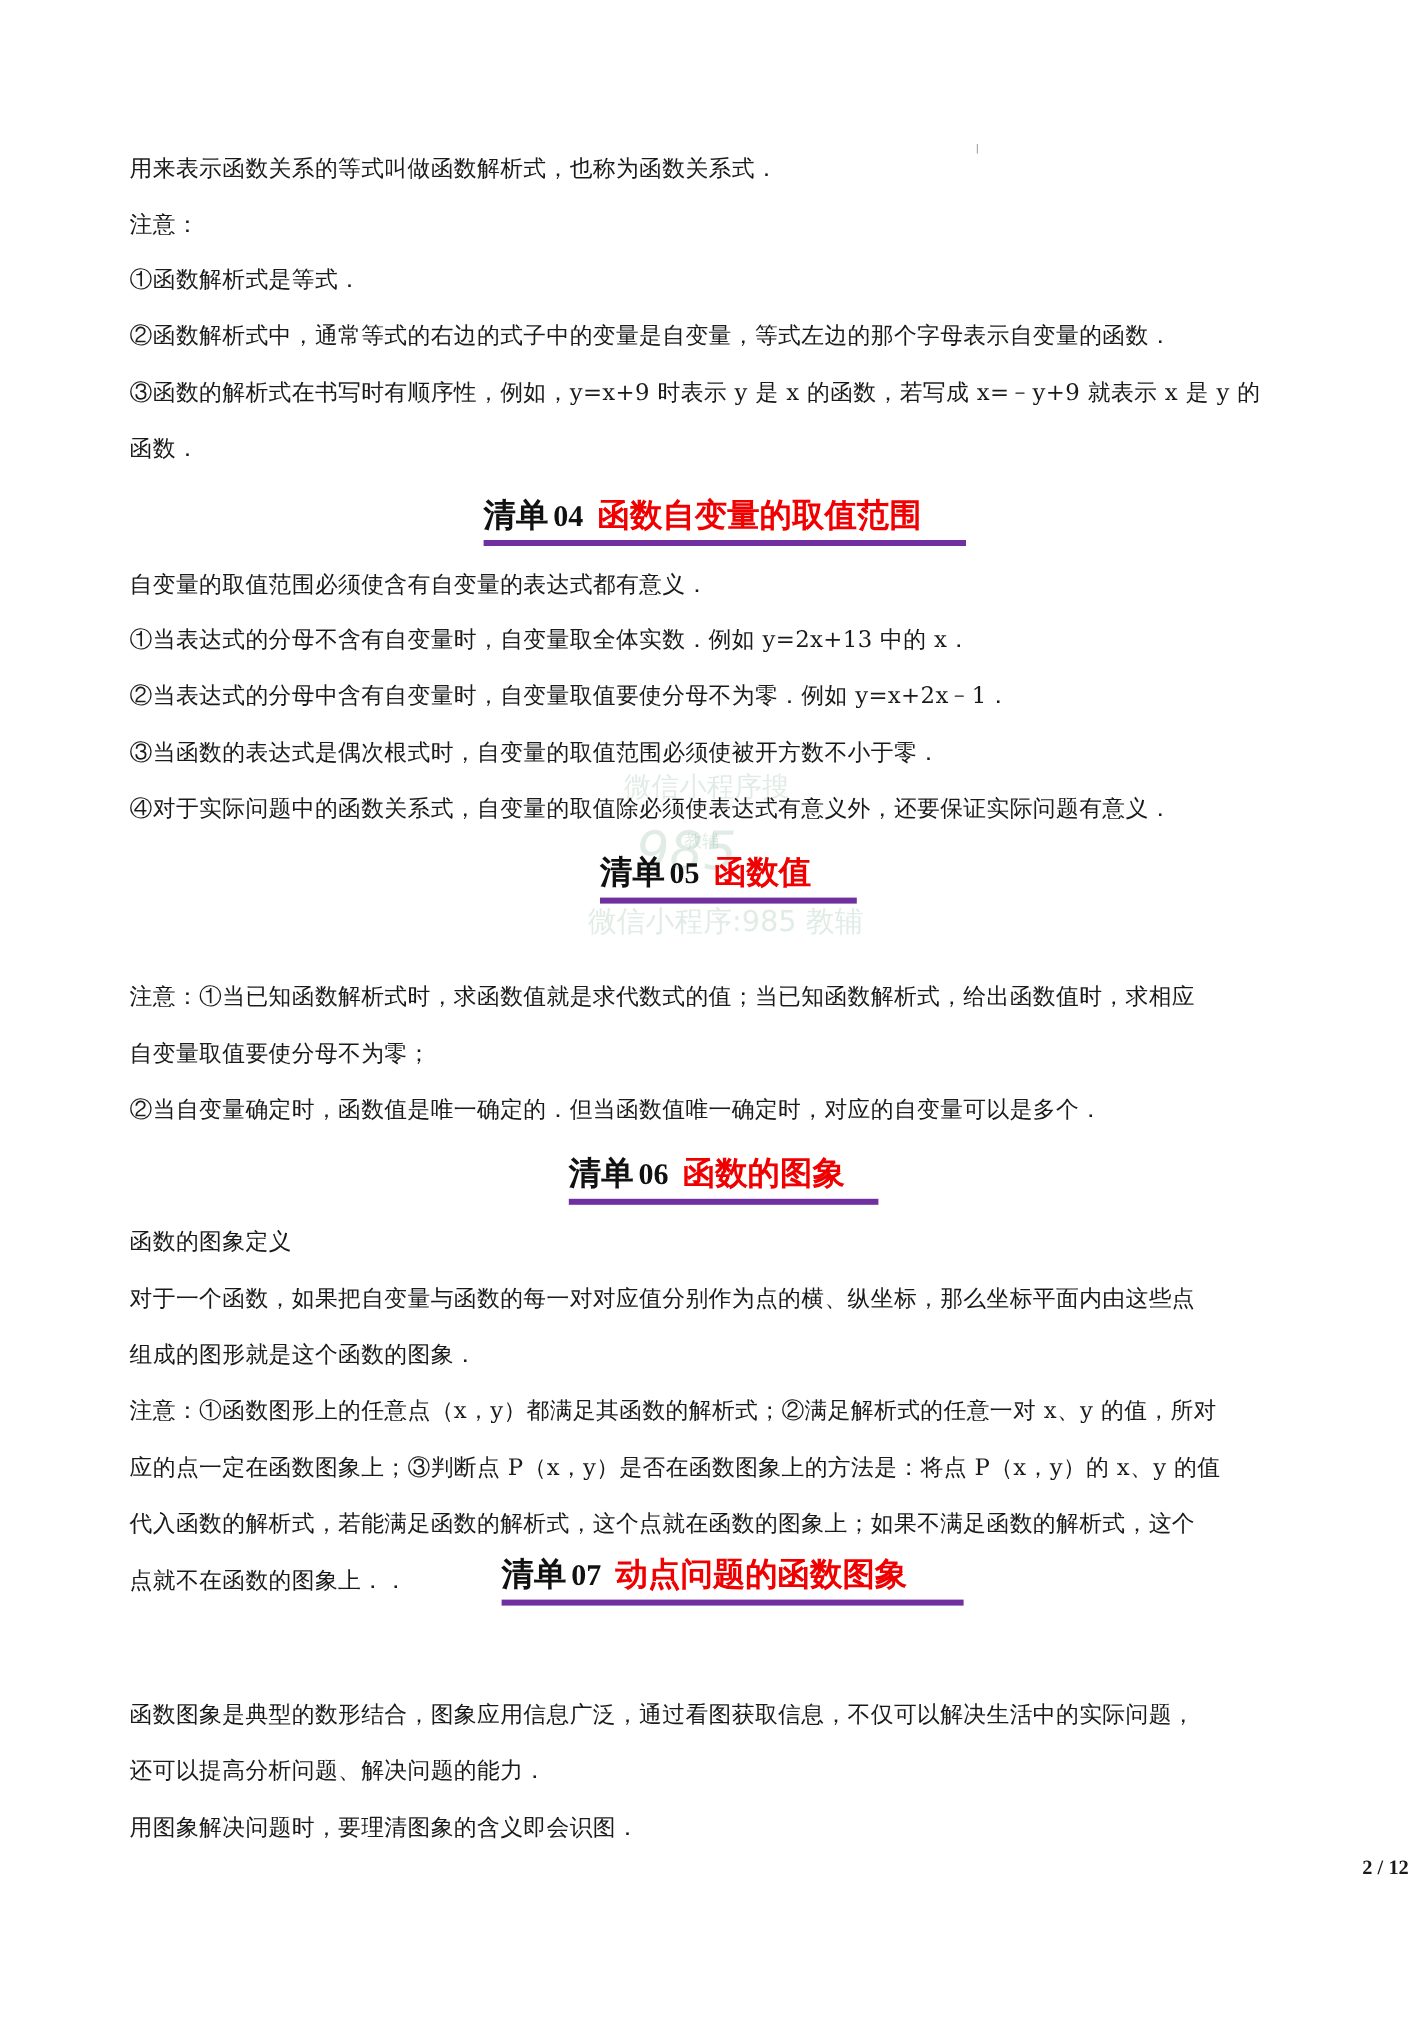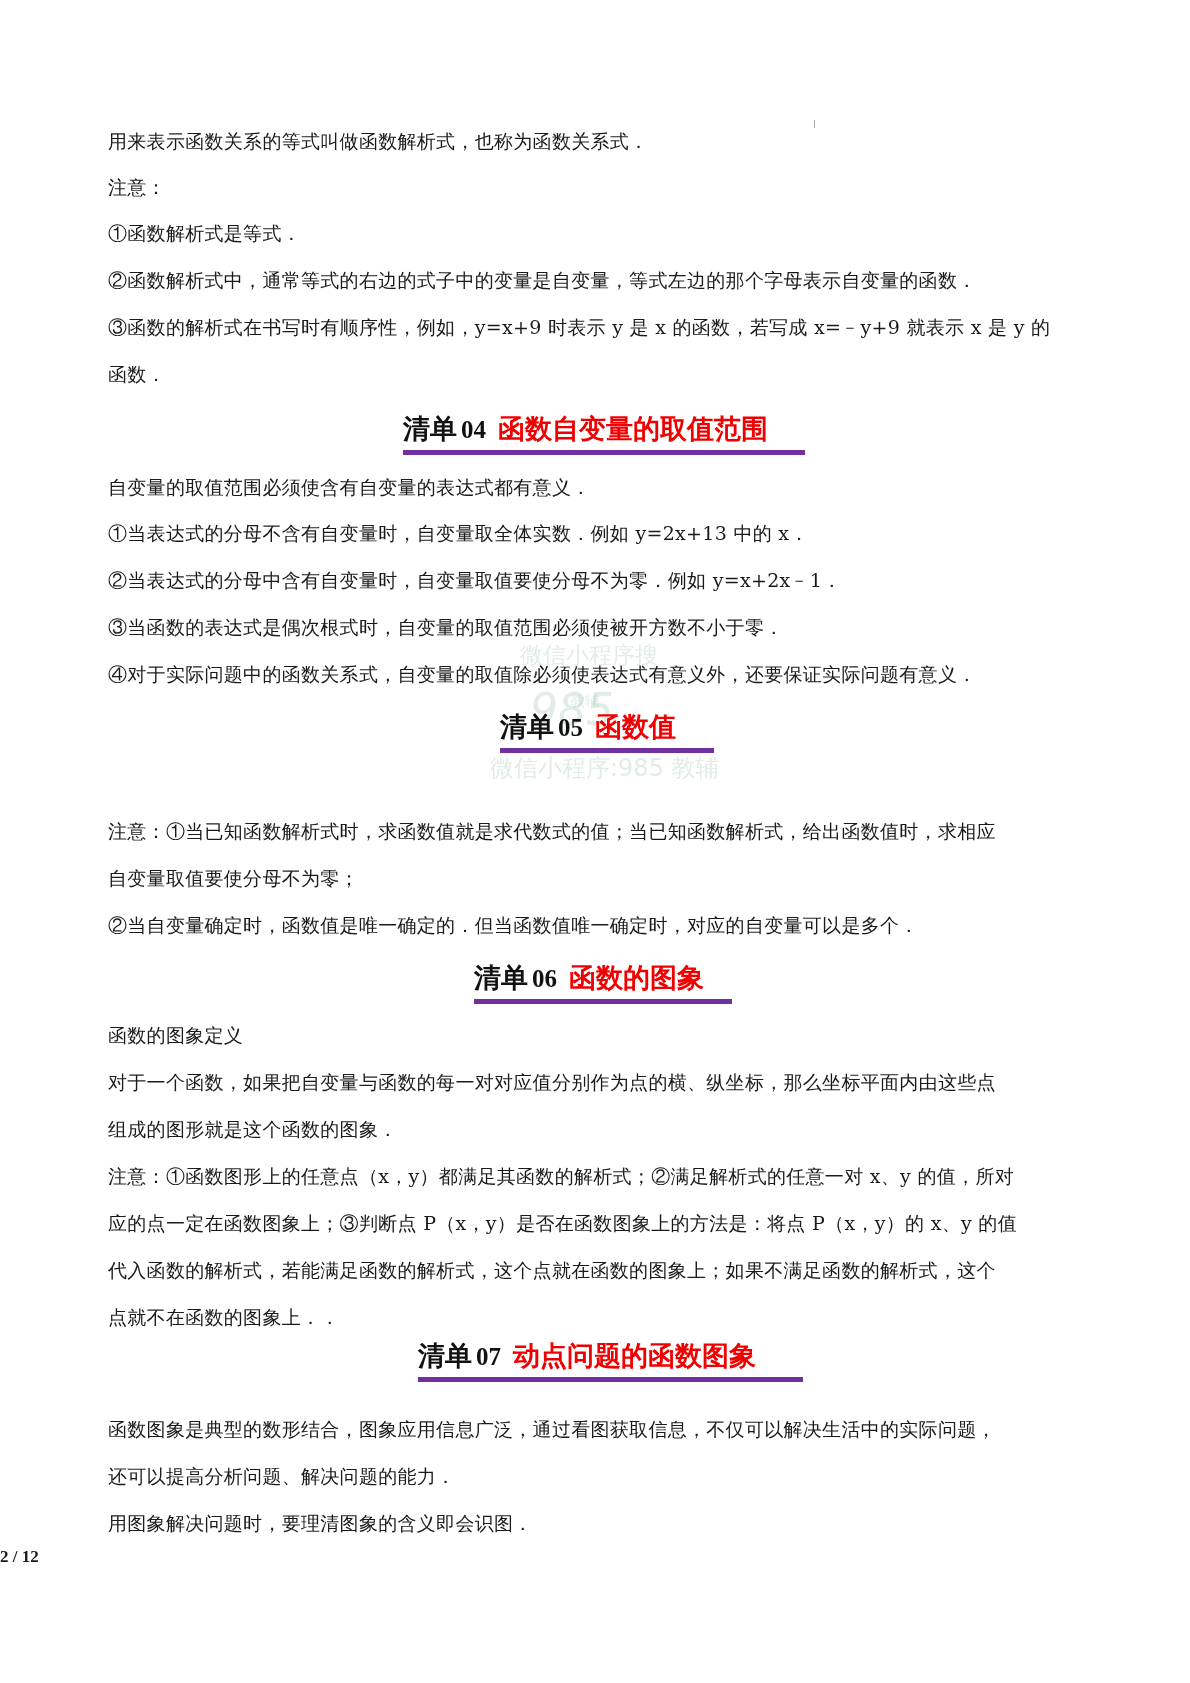--- a/index.html
+++ b/index.html
@@ -31,21 +31,21 @@
   }
   .heading .bar {
     position: absolute; left: 0; right: 0; bottom: -4px; height: 5px;
     background: #7030a0;
   }
   .watermark {
     position: absolute; color: rgba(120, 170, 140, 0.22);
     font-family: "DejaVu Sans", sans-serif; white-space: nowrap;
   }
   .footer {
-    position: absolute; left: 0; width: 1174px; top: 1547px; text-align: left;
+    position: absolute; left: 0; width: 1174px; top: 1547px; text-align: right;
     font-family: "Liberation Serif", serif; font-weight: bold; font-size: 17px;
   }
   .tick { position: absolute; left: 814px; top: 120px; width: 1px; height: 8px; background: #aaa; }
 </style>
 </head>
 <body>
 
 <div class="page">
 
   <div class="tick"></div>
@@ -85,21 +85,21 @@
     <div class="bar"></div>
   </div>
   <div class="line" style="top:1022px">函数的图象定义</div>
   <div class="line" style="top:1069px">对于一个函数，如果把自变量与函数的每一对对应值分别作为点的横、纵坐标，那么坐标平面内由这些点</div>
   <div class="line" style="top:1116px">组成的图形就是这个函数的图象．</div>
   <div class="line" style="top:1163px">注意：①函数图形上的任意点（x，y）都满足其函数的解析式；②满足解析式的任意一对 x、y 的值，所对</div>
   <div class="line" style="top:1210px">应的点一定在函数图象上；③判断点 P（x，y）是否在函数图象上的方法是：将点 P（x，y）的 x、y 的值</div>
   <div class="line" style="top:1257px">代入函数的解析式，若能满足函数的解析式，这个点就在函数的图象上；如果不满足函数的解析式，这个</div>
   <div class="line" style="top:1304px">点就不在函数的图象上．．</div>
 
-  <div class="heading" style="left:418px; top:1338px; width:385px;">
+  <div class="heading" style="left:418px; top:1294px; width:385px;">
     <span class="num">清单</span><span class="numdigits">07</span><span class="title">动点问题的函数图象</span>
     <div class="bar"></div>
   </div>
   <div class="line" style="top:1416px">函数图象是典型的数形结合，图象应用信息广泛，通过看图获取信息，不仅可以解决生活中的实际问题，</div>
   <div class="line" style="top:1463px">还可以提高分析问题、解决问题的能力．</div>
   <div class="line" style="top:1510px">用图象解决问题时，要理清图象的含义即会识图．</div>
 
   <div class="footer">2 / 12</div>
 </div>
 

